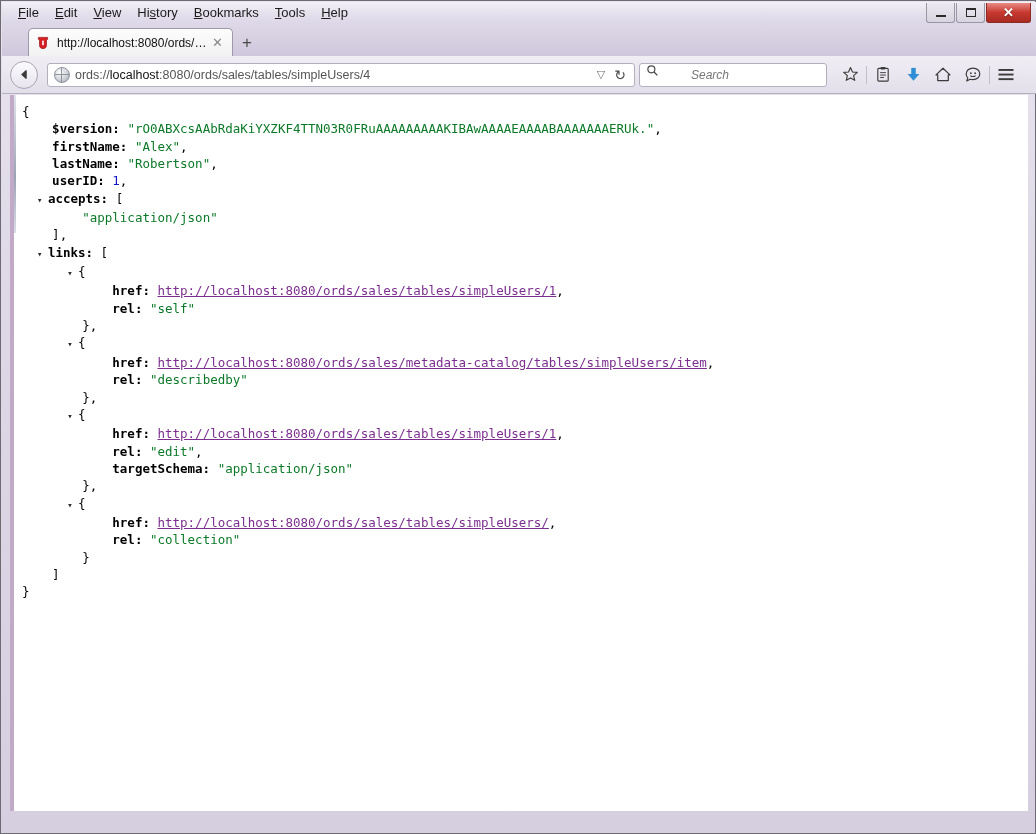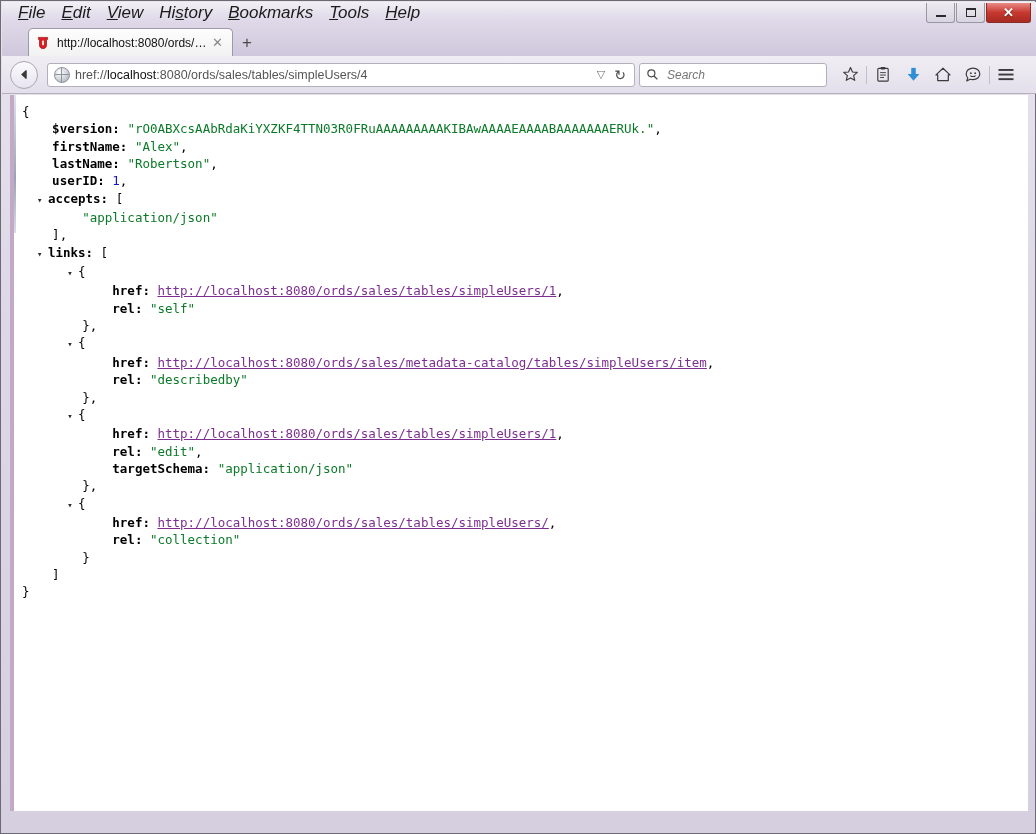--- a/index.html
+++ b/index.html
@@ -29,27 +29,26 @@
   }
   #menubar {
     position: absolute;
     left: 8px; top: 2px;
     height: 18px;
     display: flex;
     align-items: center;
     gap: 0px;
   }
   .menu-item {
-    font-size: 17px;
+    font-size: 13px;
     color: #1b1b1b;
     padding: 1px 8px;
     line-height: 16px;
     cursor: default;
     white-space: nowrap;
-    font-style: italic;
   }
   .menu-item .acc { text-decoration: underline; }
 
   
   #winbtns {
     position: absolute;
     right: 5px; top: 1px;
     display: flex;
     gap: 0px;
     align-items: flex-start;
@@ -192,24 +191,24 @@
   }
   #reload { font-size: 14px; color: #4a4a4a; padding: 0 4px; cursor: pointer; }
 
   #searchbar {
     width: 188px; height: 24px;
     margin-left: 4px;
     background: #fff;
     border: 1px solid #b3afbc;
     border-radius: 3px;
     display: flex;
-    align-items: center;
     padding: 0 6px;
     box-sizing: border-box;
     flex: 0 0 188px;
+    gap: 24px;
   }
   #searchbar input {
     border: none;
     outline: none;
     font-size: 12px;
     font-style: italic;
     color: #6a6a6a;
     flex: 1;
     font-family: "Liberation Sans", sans-serif;
     background: transparent;
@@ -313,21 +312,21 @@
   <div id="navbar">
     <div id="backbtn">
       <svg width="15" height="15" viewBox="0 0 16 16">
         <path d="M9.6 3.2 L4.4 8 L9.6 12.8 L9.6 10.2 L7.2 8 L9.6 5.8 Z" fill="#3a3a3a"></path>
         <path d="M10.4 3.2 L5.2 8 L10.4 12.8 Z" fill="#3a3a3a"></path>
       </svg>
     </div>
 
     <div id="urlbar">
       <div id="site-icon"></div>
-      <div id="urltext"><span>href://</span><b>localhost</b><span>:8080/ords/sales/tables/simpleUsers/4</span></div>
+      <div id="urltext"><span>ords://</span><b>localhost</b><span>:8080/ords/sales/tables/simpleUsers/4</span></div>
       <div class="urlbtn">▽</div>
       <div id="reload">↻</div>
     </div>
 
     <div id="searchbar">
       <svg width="13" height="13" viewBox="0 0 16 16">
         <circle cx="6.6" cy="6.6" r="4.3" fill="none" stroke="#4a4a4a" stroke-width="1.5"></circle>
         <line x1="9.8" y1="9.8" x2="14" y2="14" stroke="#4a4a4a" stroke-width="1.7"></line>
       </svg>
       <input type="text" placeholder="Search" style="">

